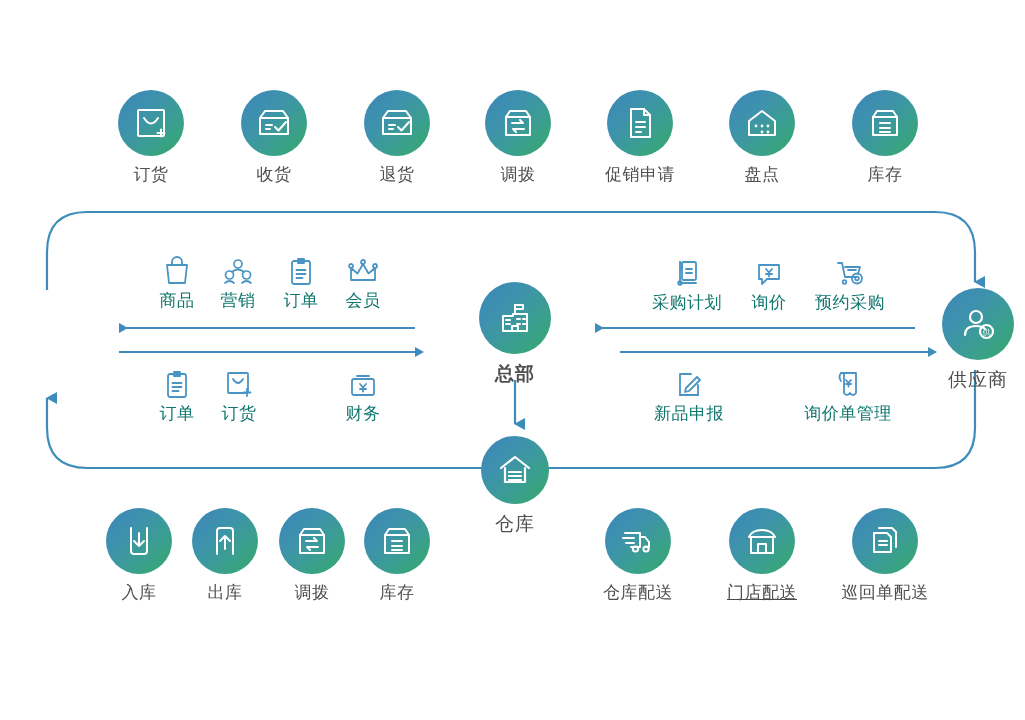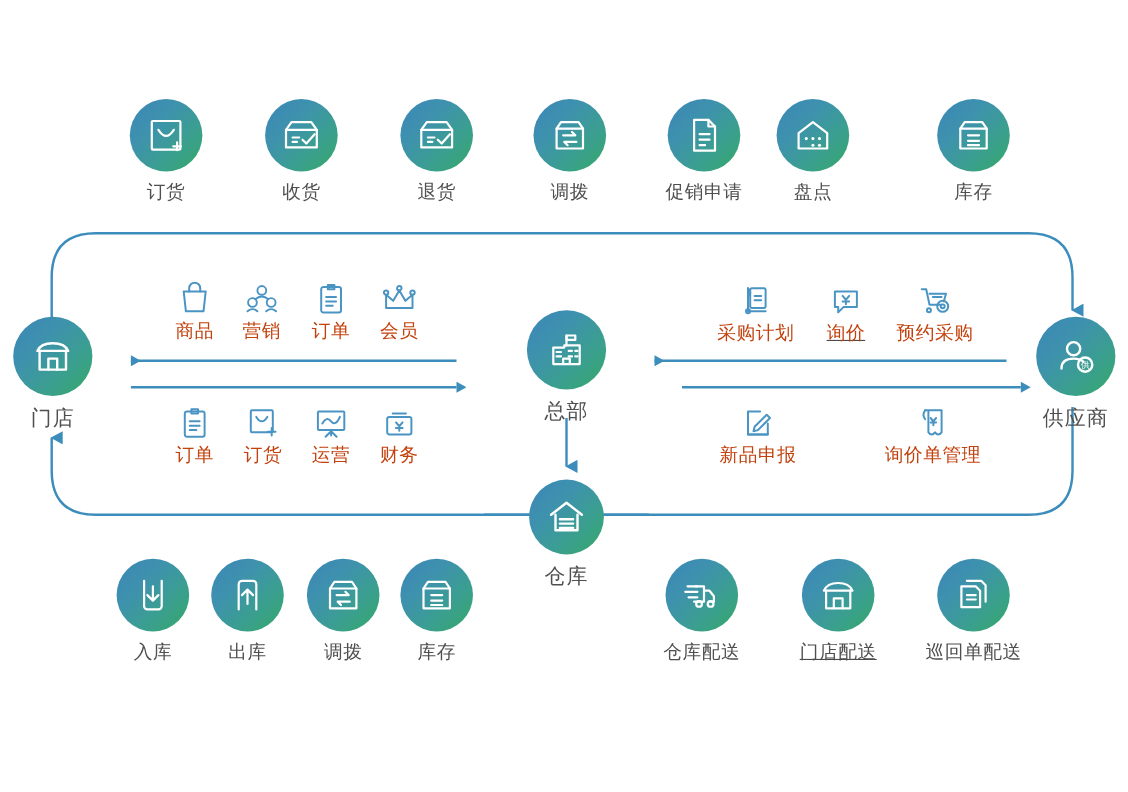--- a/index.html
+++ b/index.html
@@ -26,21 +26,21 @@
   .node .caption{
     margin-top:7px;white-space:nowrap;color:#4f4f4f;
     font-size:19px;letter-spacing:1px;
   }
   .node.small .caption{font-size:17px;letter-spacing:.5px;}
 
   
   .lineitem{position:absolute;text-align:center;width:92px;}
   .lineitem .gl{height:34px;display:flex;align-items:flex-end;justify-content:center;}
   .lineitem .lbl{
-    margin-top:3px;font-size:17px;color:#c2410c;white-space:nowrap;letter-spacing:.5px;
+    margin-top:3px;font-size:17px;color:#0f766e;white-space:nowrap;letter-spacing:.5px;
   }
 </style>
 </head>
 <body>
 
 <div id="stage">
 
   <svg id="wires" viewBox="0 0 1025 720" xmlns="http://www.w3.org/2000/svg">
     <defs>
       <marker id="ahL" markerWidth="10" markerHeight="10" refX="9" refY="5" orient="auto" markerUnits="userSpaceOnUse">
@@ -126,21 +126,21 @@
     <div class="circle" style="width:66px;height:66px;">
       <svg width="36" height="36" viewBox="0 0 36 36" fill="none" stroke="#ffffff" stroke-width="2" stroke-linecap="round" stroke-linejoin="round">
         <path d="M9 4 H22 L28 10 V32 H9 Z"></path>
         <path d="M22 4 V10 H28"></path>
         <path d="M14 17 h9 M14 22 h9 M14 27 h5"></path>
       </svg>
     </div>
     <div class="caption">促销申请</div>
   </div>
 
-  <div class="node small" style="left:696px;top:90px;width:86px;">
+  <div class="node small" style="left:719px;top:90px;width:86px;">
     <div class="circle" style="width:66px;height:66px;">
       <svg width="38" height="38" viewBox="0 0 38 38" fill="none" stroke="#ffffff" stroke-width="2" stroke-linecap="round" stroke-linejoin="round">
         <path d="M6 17 L19 7 L32 17 V31 H6 Z"></path>
         <circle cx="13" cy="22" r="1.4" fill="#fff" stroke="none"></circle>
         <circle cx="19" cy="22" r="1.4" fill="#fff" stroke="none"></circle>
         <circle cx="25" cy="22" r="1.4" fill="#fff" stroke="none"></circle>
         <circle cx="19" cy="28" r="1.4" fill="#fff" stroke="none"></circle>
         <circle cx="25" cy="28" r="1.4" fill="#fff" stroke="none"></circle>
       </svg>
     </div>
@@ -151,32 +151,22 @@
     <div class="circle" style="width:66px;height:66px;">
       <svg width="38" height="38" viewBox="0 0 38 38" fill="none" stroke="#ffffff" stroke-width="2" stroke-linecap="round" stroke-linejoin="round">
         <path d="M7 13 L11 7 H27 L31 13 V31 H7 Z"></path>
         <path d="M7 13 H31"></path>
         <path d="M14 19 h10 M14 24 h10 M14 28 h10"></path>
       </svg>
     </div>
     <div class="caption">库存</div>
   </div>
 
-  <div class="node" style="left:5px;top:288px;width:86px;">
-    <div class="circle" style="width:72px;height:72px;">
-      <svg width="40" height="40" viewBox="0 0 40 40" fill="none" stroke="#ffffff" stroke-width="2.2" stroke-linecap="round" stroke-linejoin="round">
-        <path d="M6 15 q3 -7 14 -7 t14 7 z"></path>
-        <path d="M8 15 V32 H32 V15"></path>
-        <path d="M16 32 V22 h8 v10"></path>
-      </svg>
-    </div>
-    <div class="caption">门店</div>
-  </div>
-
-  <div class="node" style="left:472px;top:282px;width:86px;">
+
+  <div class="node" style="left:472px;top:282px;width:86px;font-weight:bold;">
     <div class="circle" style="width:72px;height:72px;">
       <svg width="40" height="40" viewBox="0 0 40 40" fill="none" stroke="#ffffff" stroke-width="2" stroke-linecap="round" stroke-linejoin="round">
         <path d="M20 11 V7 h8 v4 h-8"></path>
         <path d="M20 7 V16"></path>
         <path d="M8 33 V18 h10 V16 h14 v17 z"></path>
         <path d="M11 22 h4 M11 26 h4 M22 21 h3 M28 21 h2 M22 26 h3 M28 26 h2"></path>
         <path d="M17 33 v-5 h6 v5"></path>
       </svg>
     </div>
     <div class="caption">总部</div>
@@ -261,30 +251,20 @@
   <div class="lineitem" style="left:193px;top:365px;">
     <div class="gl">
       <svg width="30" height="30" viewBox="0 0 30 30" fill="none" stroke="#4a94c4" stroke-width="1.8" stroke-linecap="round" stroke-linejoin="round">
         <rect x="4" y="4" width="20" height="20" rx="1"></rect>
         <path d="M9 10 q5 8 10 0"></path>
         <path d="M23 20 v7 M19.5 23.5 h7"></path>
       </svg>
     </div>
     <div class="lbl">订货</div>
   </div>
-  <div class="lineitem" style="left:255px;top:365px;">
-    <div class="gl">
-      <svg width="32" height="30" viewBox="0 0 32 30" fill="none" stroke="#4a94c4" stroke-width="1.8" stroke-linecap="round" stroke-linejoin="round">
-        <rect x="4" y="5" width="24" height="17" rx="1"></rect>
-        <path d="M8 16 q4 -7 8 -2 q4 5 8 -4"></path>
-        <path d="M16 22 v5 M11 28 l5 -5 l5 5"></path>
-      </svg>
-    </div>
-    <div class="lbl">运营</div>
-  </div>
   <div class="lineitem" style="left:317px;top:365px;">
     <div class="gl">
       <svg width="30" height="30" viewBox="0 0 30 30" fill="none" stroke="#4a94c4" stroke-width="1.8" stroke-linecap="round" stroke-linejoin="round">
         <path d="M9 7 h12"></path>
         <rect x="4" y="10" width="22" height="16" rx="2"></rect>
         <path d="M12 15 l3 3.5 l3 -3.5 M12 20 h6 M15 18.5 v4"></path>
       </svg>
     </div>
     <div class="lbl">财务</div>
   </div>
@@ -294,21 +274,21 @@
       <svg width="30" height="30" viewBox="0 0 30 30" fill="none" stroke="#4a94c4" stroke-width="1.8" stroke-linecap="round" stroke-linejoin="round">
         <path d="M8 4 q4 4 0 8"></path>
         <rect x="10" y="4" width="14" height="18" rx="1.5"></rect>
         <path d="M14 11 h6 M14 15 h6"></path>
         <path d="M8 4 V25 h16"></path>
         <circle cx="8" cy="25" r="1.8"></circle>
       </svg>
     </div>
     <div class="lbl">采购计划</div>
   </div>
-  <div class="lineitem" style="left:723px;top:254px;text-decoration:underline;">
+  <div class="lineitem" style="left:723px;top:254px;">
     <div class="gl">
       <svg width="28" height="28" viewBox="0 0 28 28" fill="none" stroke="#4a94c4" stroke-width="1.8" stroke-linecap="round" stroke-linejoin="round">
         <path d="M4 5 h20 v14 H12 l-5 5 v-5 H4 z"></path>
         <path d="M11 9 l3 3.5 l3 -3.5 M11 14 h6 M14 12.5 v4"></path>
       </svg>
     </div>
     <div class="lbl">询价</div>
   </div>
   <div class="lineitem" style="left:804px;top:254px;">
     <div class="gl">

